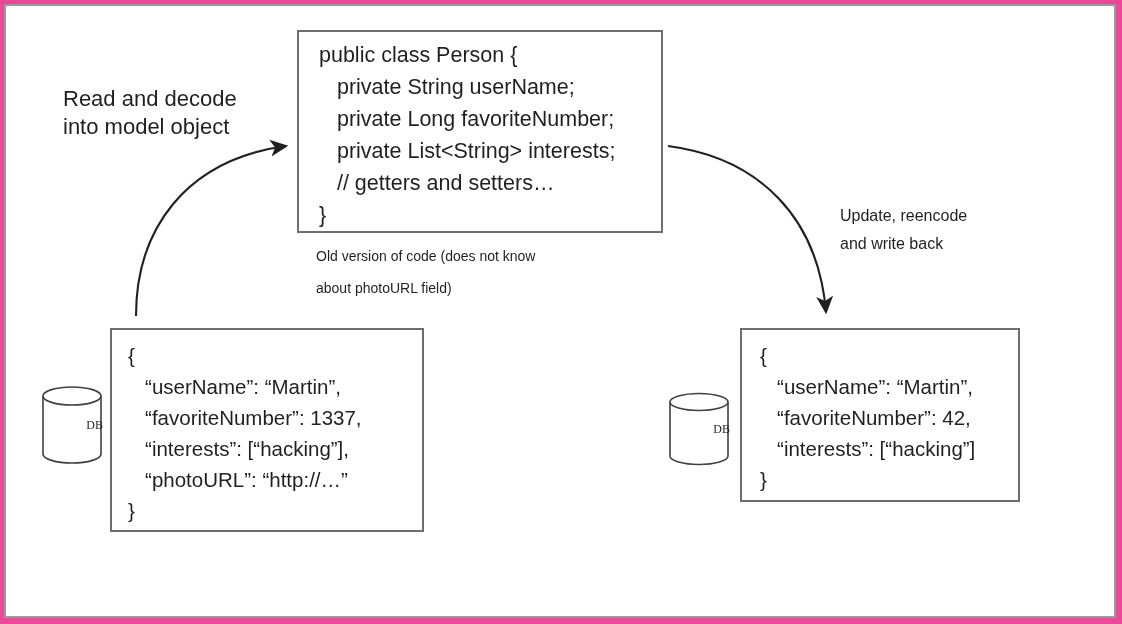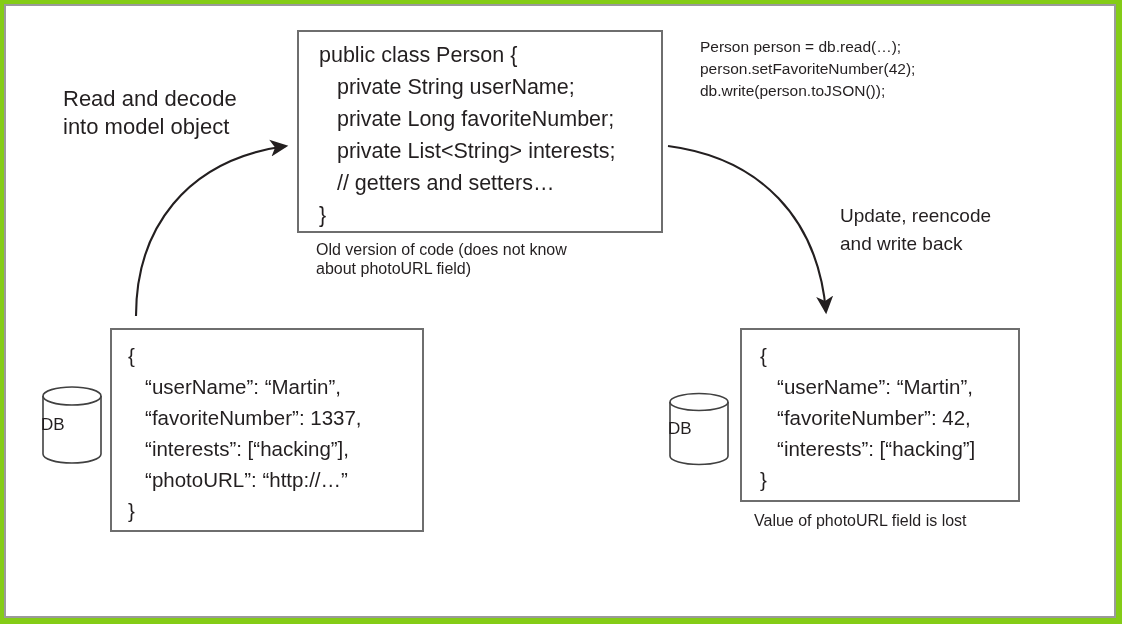--- a/index.html
+++ b/index.html
@@ -8,21 +8,21 @@
     background: #ffffff;
   }
   body {
     font-family: "Liberation Sans", sans-serif;
     -webkit-font-smoothing: antialiased;
   }
   #canvas {
     position: relative;
     width: 1122px;
     height: 624px;
-    background: #84cc16;
+    background: #ec4899;
     overflow: hidden;
   }
   
   .outer-frame {
     position: absolute;
     left: 4px;
     top: 4px;
     width: 1112px;
     height: 614px;
     border: 2px solid #9a9a9a;
@@ -64,47 +64,48 @@
     font-size: 15.5px;
     line-height: 22px;
   }
   .label-read {
     left: 63px; top: 85px;
     font-size: 22px;
     line-height: 28px;
   }
   .label-update {
     left: 840px; top: 202px;
-    font-size: 19px;
+    font-size: 16px;
     line-height: 28px;
   }
   .caption {
-    font-size: 16px;
-    line-height: 19px;
+    font-size: 14px;
+    line-height: 32px;
   }
   .caption-code  { left: 316px; top: 240px; }
   .caption-left  { left: 118px; top: 547px; }
   .caption-right { left: 754px; top: 511px; }
 
   
   .db {
     position: absolute;
   }
   .db-left  { left: 41px;  top: 385px; width: 62px; height: 80px; }
   .db-right { left: 668px; top: 392px; width: 62px; height: 74px; }
   .db svg { display: block; width: 100%; height: 100%; }
   .db-label {
     position: absolute;
     left: 0; right: 0;
     top: 50%;
     transform: translateY(-48%);
-    text-align: left;
-    font-size: 17px;
+    text-align: right;
+    font-size: 12px;
     color: #231f20;
     pointer-events: none;
+    font-family: Liberation Serif, serif;
   }
 
   
   .arrows {
     position: absolute;
     left: 0; top: 0;
     width: 1122px; height: 624px;
     pointer-events: none;
   }
 </style>
@@ -119,23 +120,20 @@
     <div class="code-lines">public class Person {
    private String userName;
    private Long favoriteNumber;
    private List&lt;String&gt; interests;
    // getters and setters…
 }</div>
   </div>
   <div class="txt caption caption-code">Old version of code (does not know
 about photoURL field)</div>
 
-  <div class="txt snippet">Person person = db.read(…);
-person.setFavoriteNumber(42);
-db.write(person.toJSON());</div>
 
   <div class="txt label-read">Read and decode
 into model object</div>
   <div class="txt label-update">Update, reencode
 and write back</div>
 
   <div class="box json-left">
     <div class="code-lines">{
    “userName”: “Martin”,
    “favoriteNumber”: 1337,
@@ -144,21 +142,20 @@
 }</div>
   </div>
 
   <div class="box json-right">
     <div class="code-lines">{
    “userName”: “Martin”,
    “favoriteNumber”: 42,
    “interests”: [“hacking”]
 }</div>
   </div>
-  <div class="txt caption caption-right">Value of photoURL field is lost</div>
 
   <div class="db db-left">
     <svg viewBox="0 0 62 80" preserveAspectRatio="none" aria-hidden="true">
       <path d="M2,11 L2,69" fill="none" stroke="#404040" stroke-width="1.6"></path>
       <path d="M60,11 L60,69" fill="none" stroke="#404040" stroke-width="1.6"></path>
       <ellipse cx="31" cy="11" rx="29" ry="9" fill="#ffffff" stroke="#404040" stroke-width="1.6"></ellipse>
       <path d="M2,69 A29,9 0 0 0 60,69" fill="none" stroke="#404040" stroke-width="1.6"></path>
     </svg>
     <div class="db-label">DB</div>
   </div>

